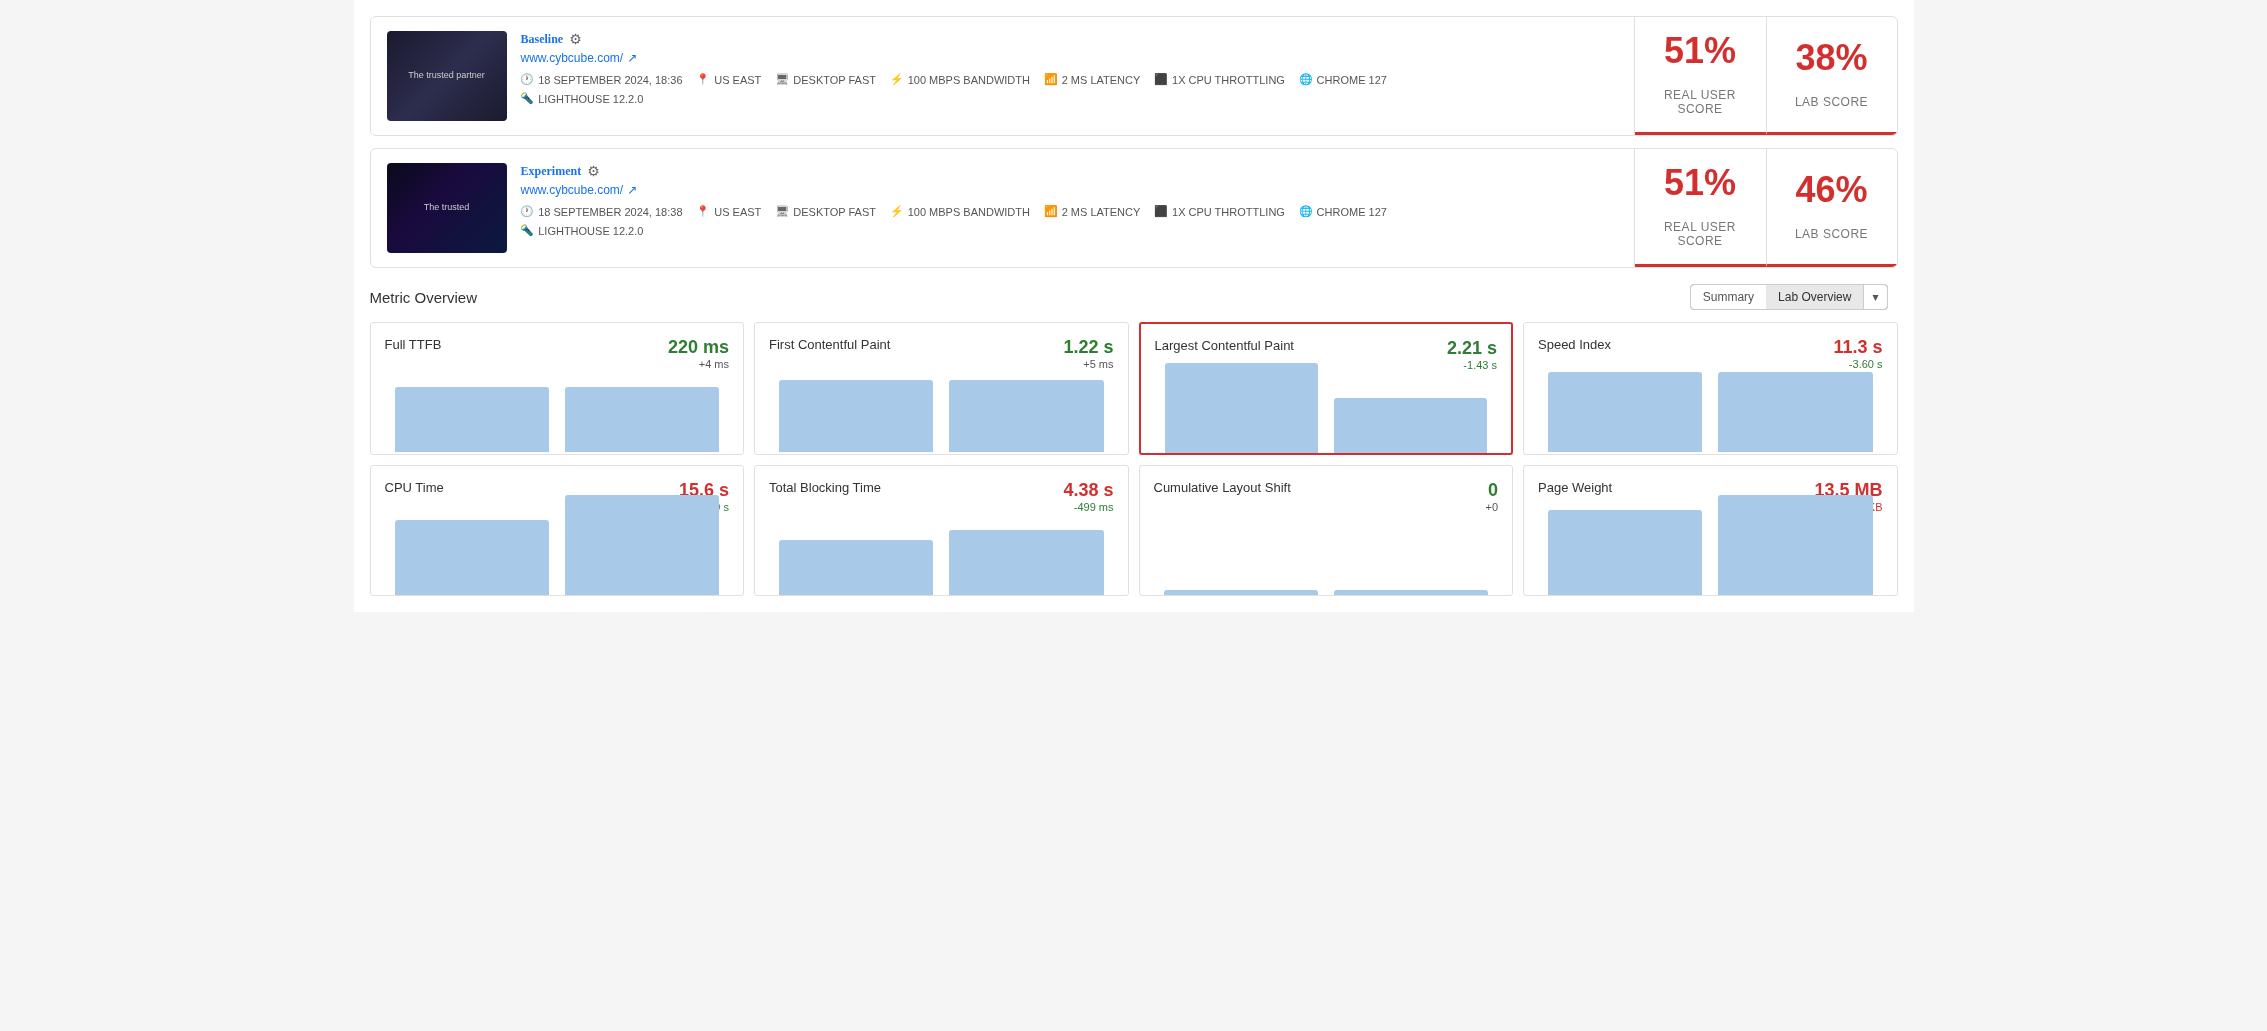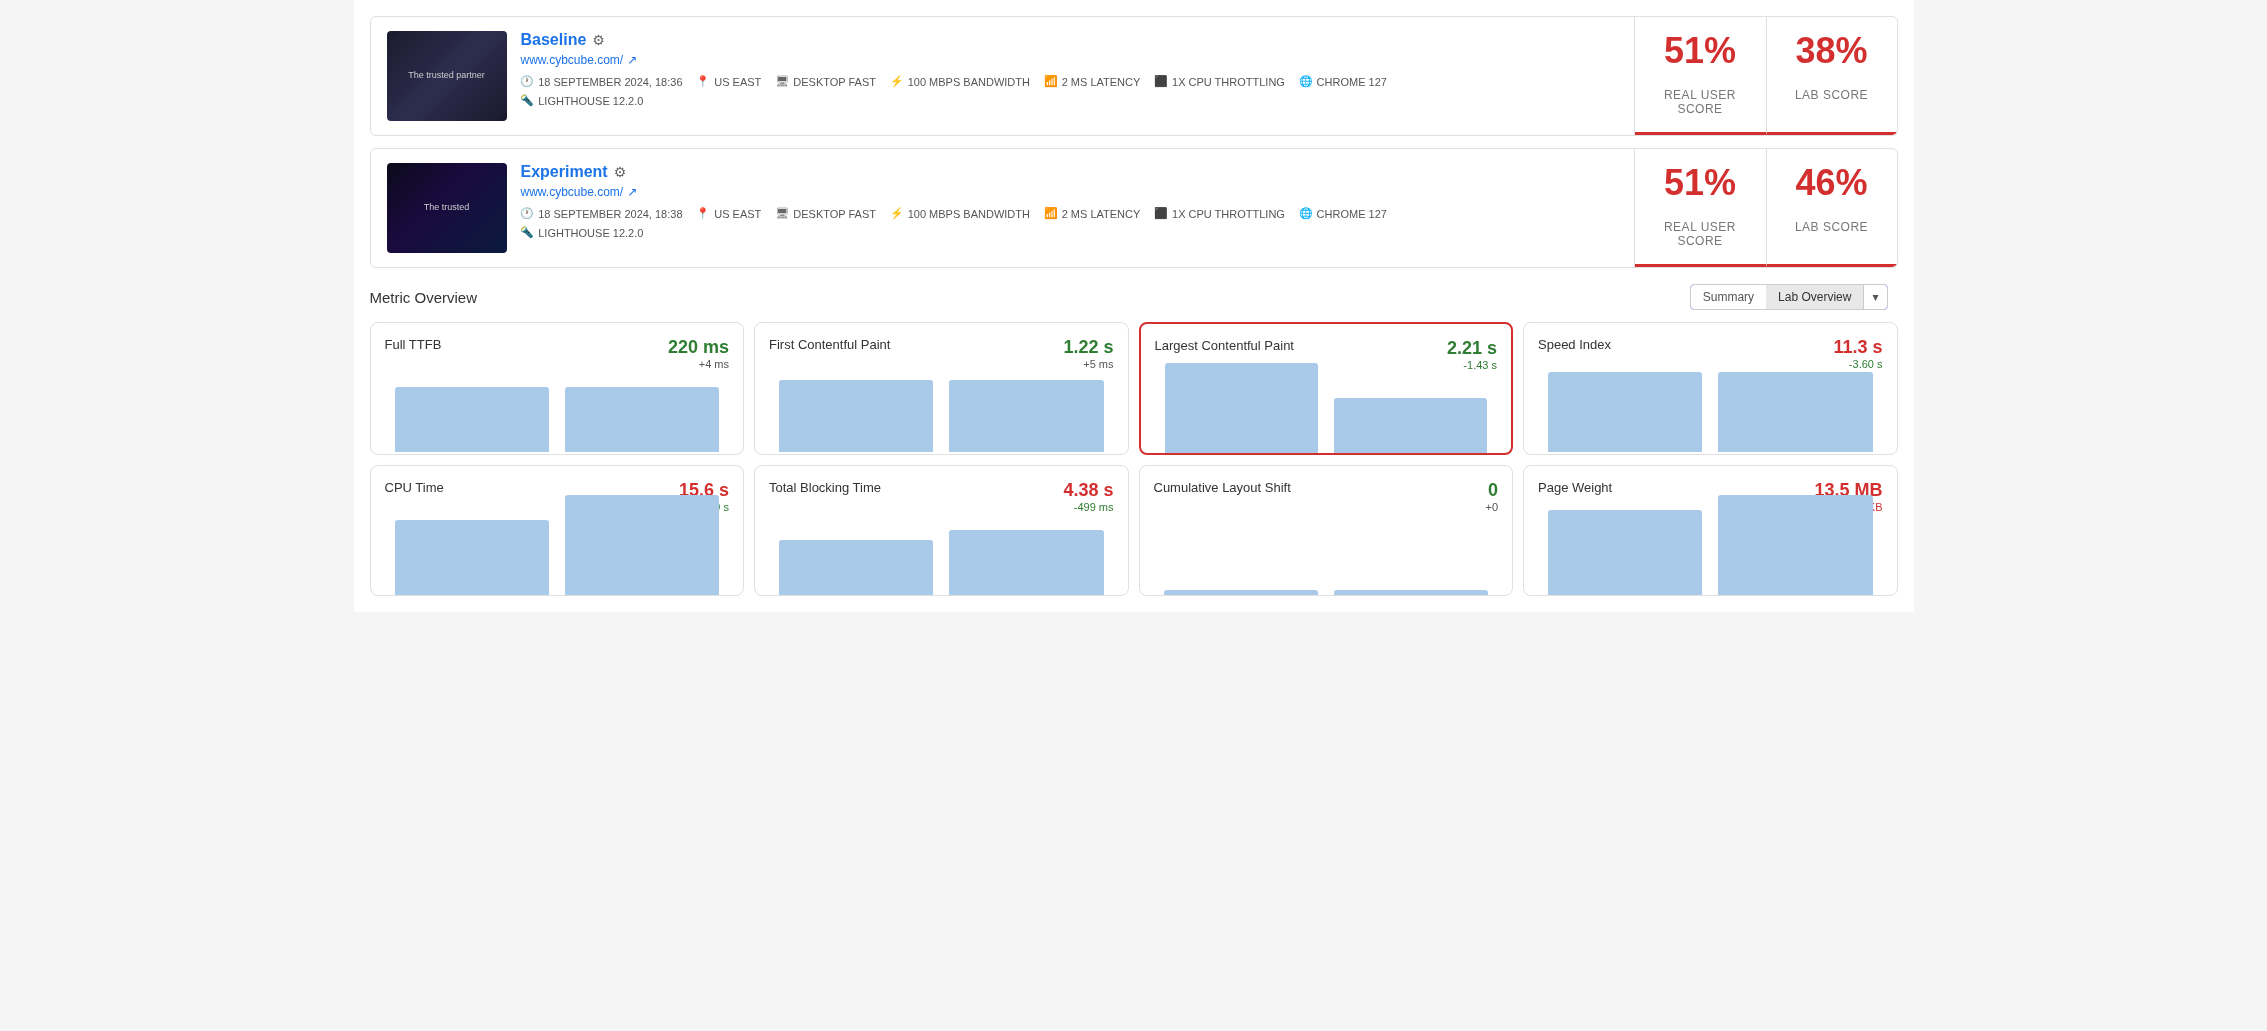--- a/index.html
+++ b/index.html
@@ -10,47 +10,47 @@
     
     .test-row { display: flex; align-items: stretch; border: 1px solid #e0e0e0; border-radius: 6px; margin-bottom: 12px; background: #fff; overflow: hidden; }
     .test-content { display: flex; align-items: flex-start; flex: 1; padding: 14px 16px; gap: 14px; }
     .test-thumbnail { width: 120px; height: 90px; border-radius: 4px; overflow: hidden; flex-shrink: 0; }
     .thumb-baseline { background: linear-gradient(135deg, #1a1a2e 0%, #2d2d4e 50%, #1a1a2e 100%); display: flex; align-items: center; justify-content: center; height: 100%; }
     .thumb-experiment { background: linear-gradient(135deg, #0a0a1a 0%, #1a0a3e 40%, #0a1a3e 100%); display: flex; align-items: center; justify-content: center; height: 100%; }
     .thumb-text { color: #ccc; font-size: 9px; text-align: center; padding: 4px; line-height: 1.3; }
 
     .test-info { flex: 1; }
     .test-title { display: flex; align-items: center; gap: 6px; margin-bottom: 4px; }
-    .test-title-text { font-size: 16px; font-weight: 600; color: #1a73e8; }
+    .test-title-text { font-size: 12px; font-weight: 600; color: #1a73e8; font-family: Liberation Serif, serif; }
     .gear-icon { color: #666; font-size: 14px; cursor: pointer; }
     .test-url { color: #1a73e8; font-size: 12px; margin-bottom: 8px; display: flex; align-items: center; gap: 4px; }
     .test-meta { display: flex; flex-wrap: wrap; gap: 14px; color: #555; font-size: 11px; align-items: center; }
     .meta-item { display: flex; align-items: center; gap: 4px; }
     .meta-icon { color: #666; font-size: 11px; }
     .meta-row2 { margin-top: 6px; }
 
     .score-section { display: flex; flex-direction: column; border-left: 1px solid #e0e0e0; }
     .score-pair { display: flex; flex: 1; }
-    .score-box { width: 131px; display: flex; flex-direction: column; align-items: center; padding: 16px 12px; border-bottom: 3px solid transparent; }
+    .score-box { width: 131px; display: flex; flex-direction: column; align-items: center; justify-content: center; padding: 16px 12px; border-bottom: 3px solid transparent; }
     .score-box.red-border { border-bottom-color: #d32f2f; }
     .score-box + .score-box { border-left: 1px solid #e0e0e0; }
     .score-value { font-size: 36px; font-weight: 700; color: #d32f2f; line-height: 1; }
     .score-label { font-size: 12px; color: #777; letter-spacing: 0.5px; margin-top: 19px; text-align: center; }
 
     
     .metric-overview-header { display: flex; align-items: center; justify-content: space-between; margin: 16px 10px 12px 0; }
     .metric-overview-title { font-size: 15px; font-weight: 500; color: #333; }
     .view-toggle { display: flex; gap: 0; border: 1px solid #ccc; border-radius: 4px; overflow: hidden; background: #6d28d9; }
     .toggle-btn { padding: 5px 12px; font-size: 12px; cursor: pointer; background: #fff; border: none; color: #555; }
     .toggle-btn.active { background: #e8e8e8; font-weight: 500; color: #333; }
     .toggle-dropdown { padding: 5px 8px; font-size: 12px; cursor: pointer; background: #fff; border: none; border-left: 1px solid #ccc; color: #555; }
 
     
     .metrics-grid { display: grid; grid-template-columns: repeat(4, 1fr); gap: 10px; }
-    .metric-card { background: #fff; border: 1px solid #e0e0e0; border-radius: 8px; padding: 14px 14px 0 14px; overflow: hidden; }
+    .metric-card { background: #fff; border: 1px solid #e0e0e0; border-radius: 3px; padding: 14px 14px 0 14px; overflow: hidden; }
     .metric-card.highlighted { border: 2px solid #d32f2f; }
     .metric-card-header { display: flex; align-items: flex-start; justify-content: space-between; margin-bottom: 2px; }
     .metric-name { font-size: 13px; font-weight: 500; color: #333; }
     .metric-value-area { text-align: right; }
     .metric-value { font-size: 18px; font-weight: 700; }
     .metric-value.green { color: #2e7d32; margin-left: 32px; }
     .metric-value.red { color: #d32f2f; }
     .metric-delta { font-size: 11px; text-align: right; }
     .metric-delta.green { color: #2e7d32; }
     .metric-delta.red { color: #d32f2f; }

